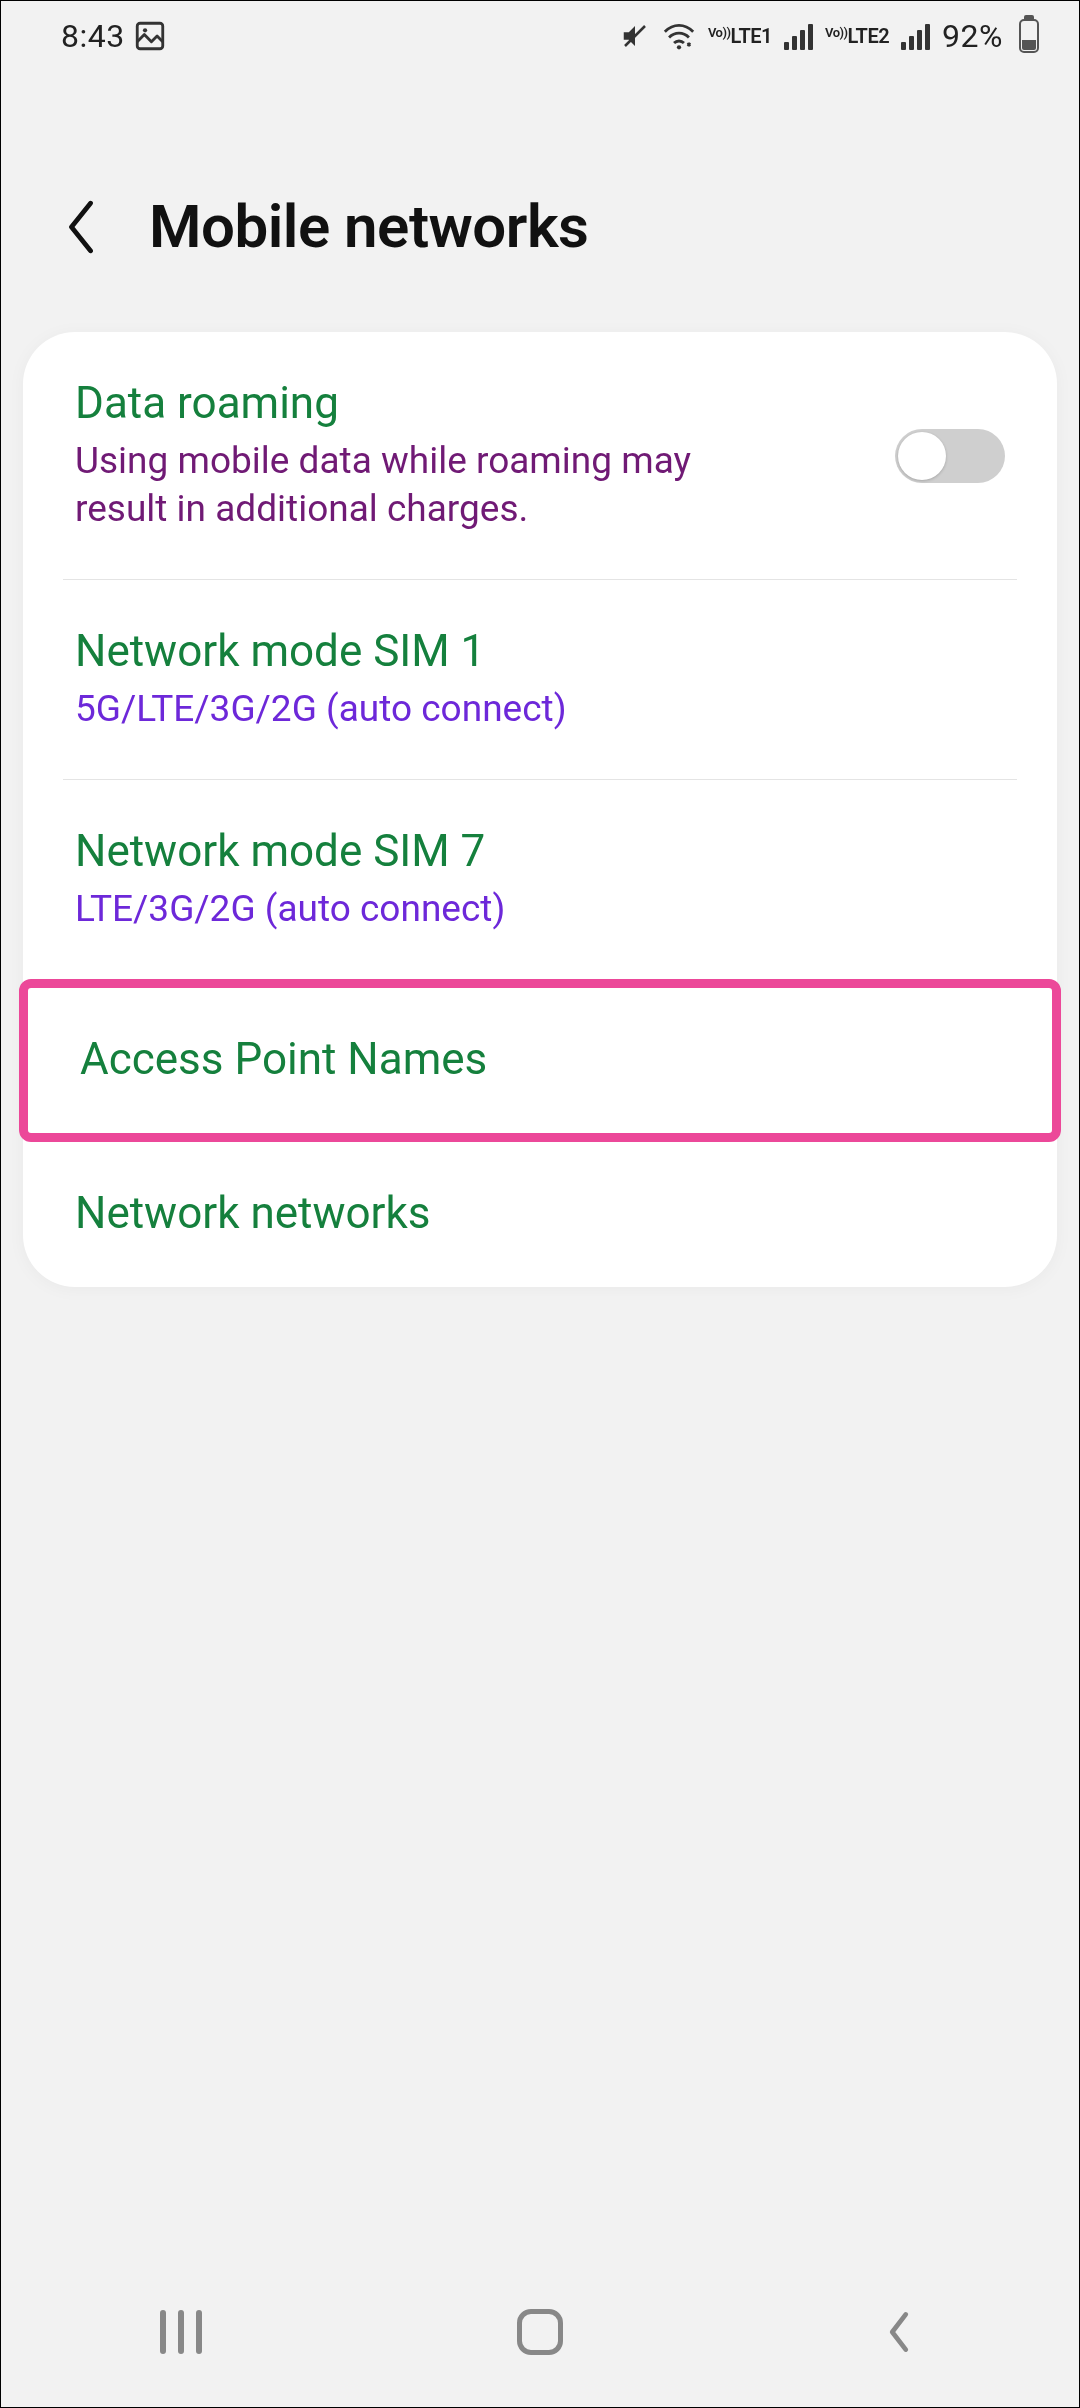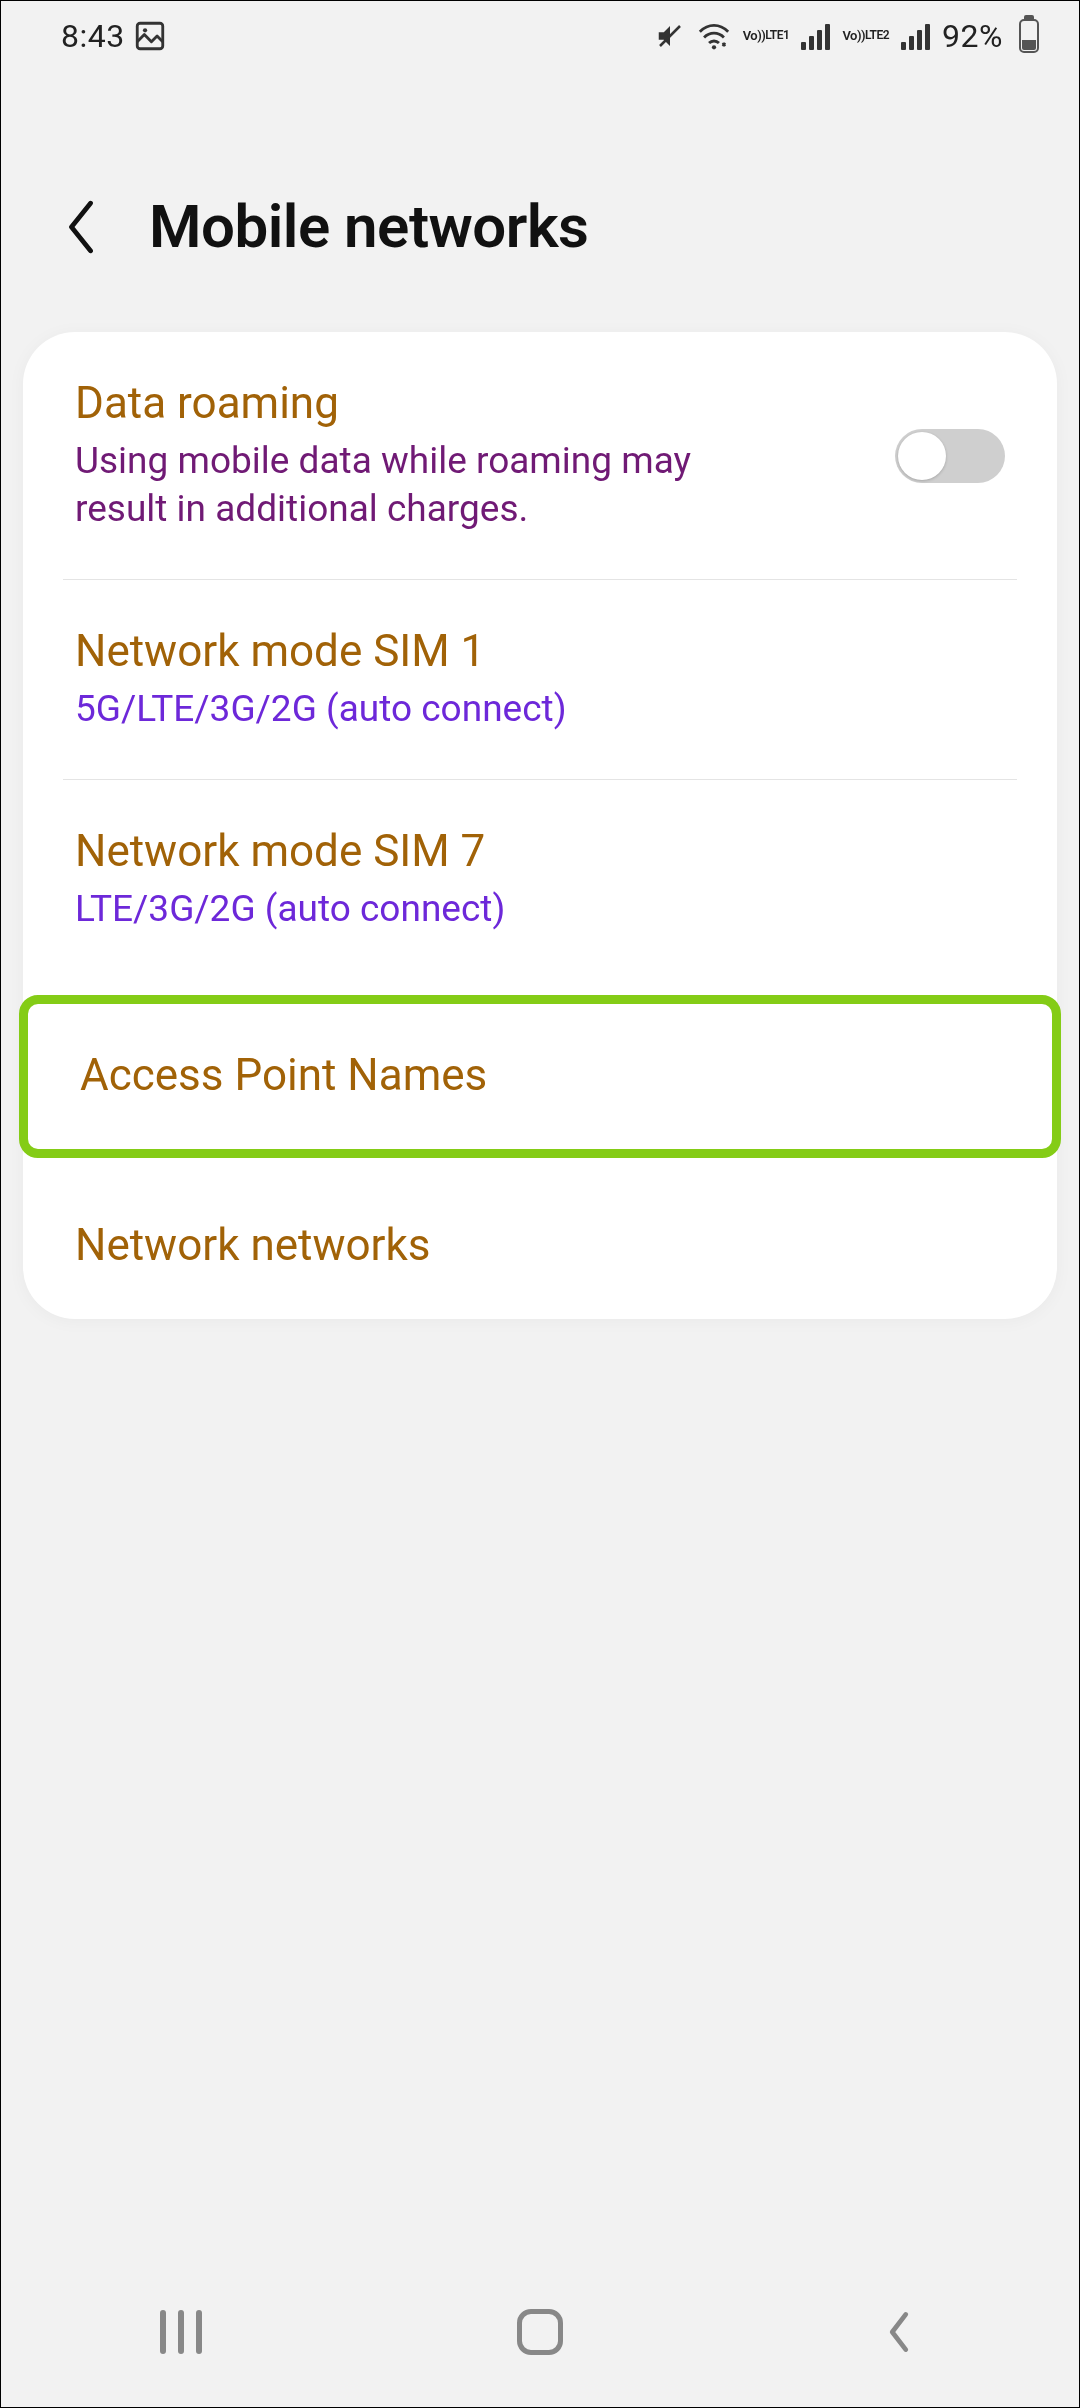--- a/index.html
+++ b/index.html
@@ -22,21 +22,21 @@
     font-size: 32px;
     color: #222;
     font-weight: 400;
   }
   .status-left { display: flex; align-items: center; gap: 8px; }
   .status-right { display: flex; align-items: center; gap: 12px; }
   .sb-label { font-size: 32px; letter-spacing: 0.5px; }
   .sb-icon { display: inline-flex; align-items: center; justify-content: center; }
   .lte-block { display: flex; flex-direction: row; line-height: 0.8; font-size: 16px; font-weight: 600; text-align: center; }
   .lte-top { font-size: 13px; letter-spacing: -0.5px; }
-  .lte-bot { font-size: 12px; letter-spacing: -0.5px; }
+  .lte-bot { font-size: 20px; letter-spacing: -0.5px; }
   .signal-bars { display: inline-flex; align-items: flex-end; gap: 3px; height: 28px;}
   .signal-bars i { width: 5px; background: #333; display: block; border-radius: 1px;}
   .signal-bars i:nth-child(1){height:8px;}
   .signal-bars i:nth-child(2){height:14px;}
   .signal-bars i:nth-child(3){height:20px;}
   .signal-bars i:nth-child(4){height:26px;}
   .battery {
     width: 20px; height: 34px; border: 2.5px solid #555; border-radius: 5px;
     position: relative; display: inline-block; margin-left: 4px;
   }
@@ -70,21 +70,21 @@
     padding: 44px 52px 46px 52px;
     position: relative;
   }
   .item + .item-sep::before {
     content: "";
     display: block;
     height: 1px;
     background: #e4e4e4;
     margin: 0 40px;
   }
-  .item .title { font-size: 44px; color: #a16207; font-weight: 400; line-height: 1.25; }
+  .item .title { font-size: 44px; color: #15803d; font-weight: 400; line-height: 1.25; }
   .item .sub   { font-size: 37px; color: #701a75; margin-top: 6px; line-height: 1.3; padding-right: 160px;}
   .item .sub.link { color: #6d28d9; }
   .item.with-toggle { padding-right: 180px; }
 
   .toggle {
     position: absolute;
     right: 52px;
     top: 50%;
     transform: translateY(-50%);
     width: 110px; height: 54px;
@@ -94,23 +94,23 @@
   .toggle .knob {
     position: absolute;
     top: 3px; left: 3px;
     width: 48px; height: 48px;
     background: #fff;
     border-radius: 50%;
     box-shadow: 0 1px 3px rgba(0,0,0,0.2);
   }
 
   .highlight-box {
-    border: 9px solid #84cc16;
-    border-radius: 19px;
-    margin: 16px -4px;
+    border: 9px solid #ec4899;
+    border-radius: 12px;
+    margin: 0 -4px;
   }
 
   
   .nav-bar {
     position: absolute;
     bottom: 0; left: 0; right: 0;
     height: 150px;
     display: flex;
     justify-content: space-around;
     align-items: center;

